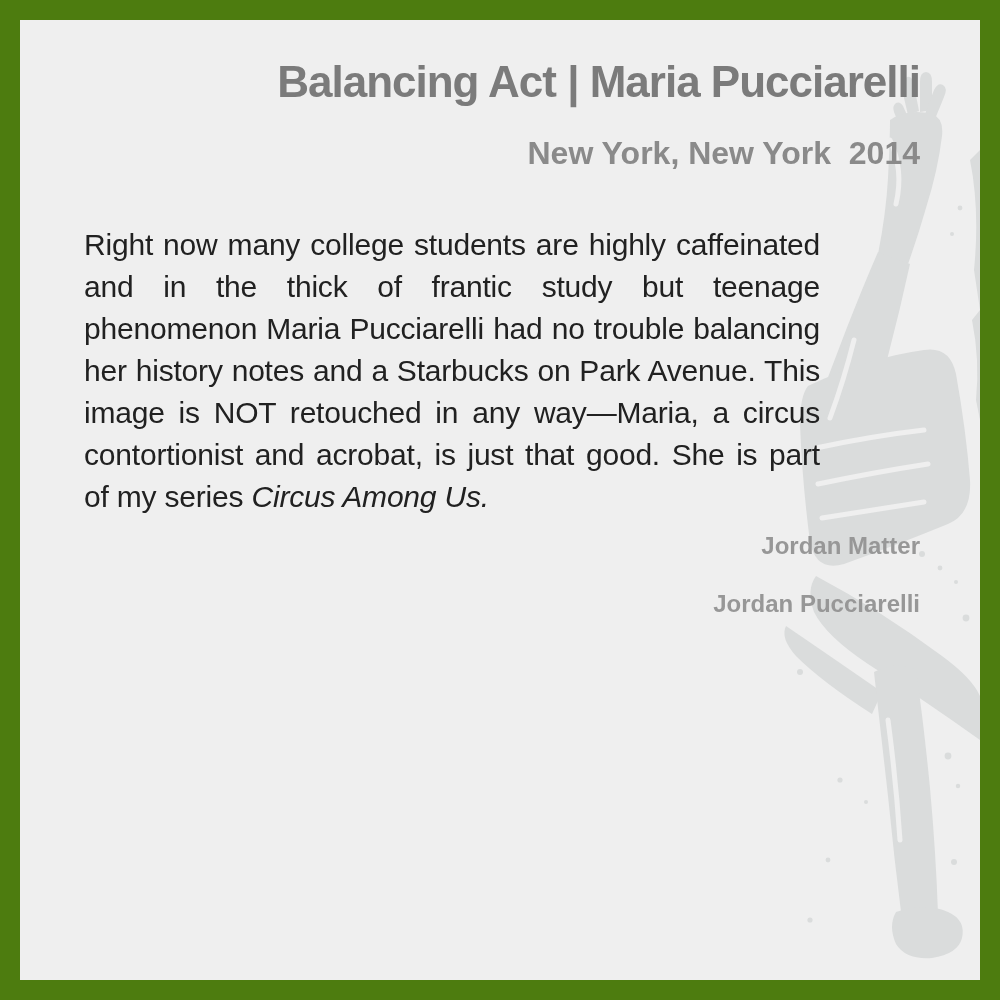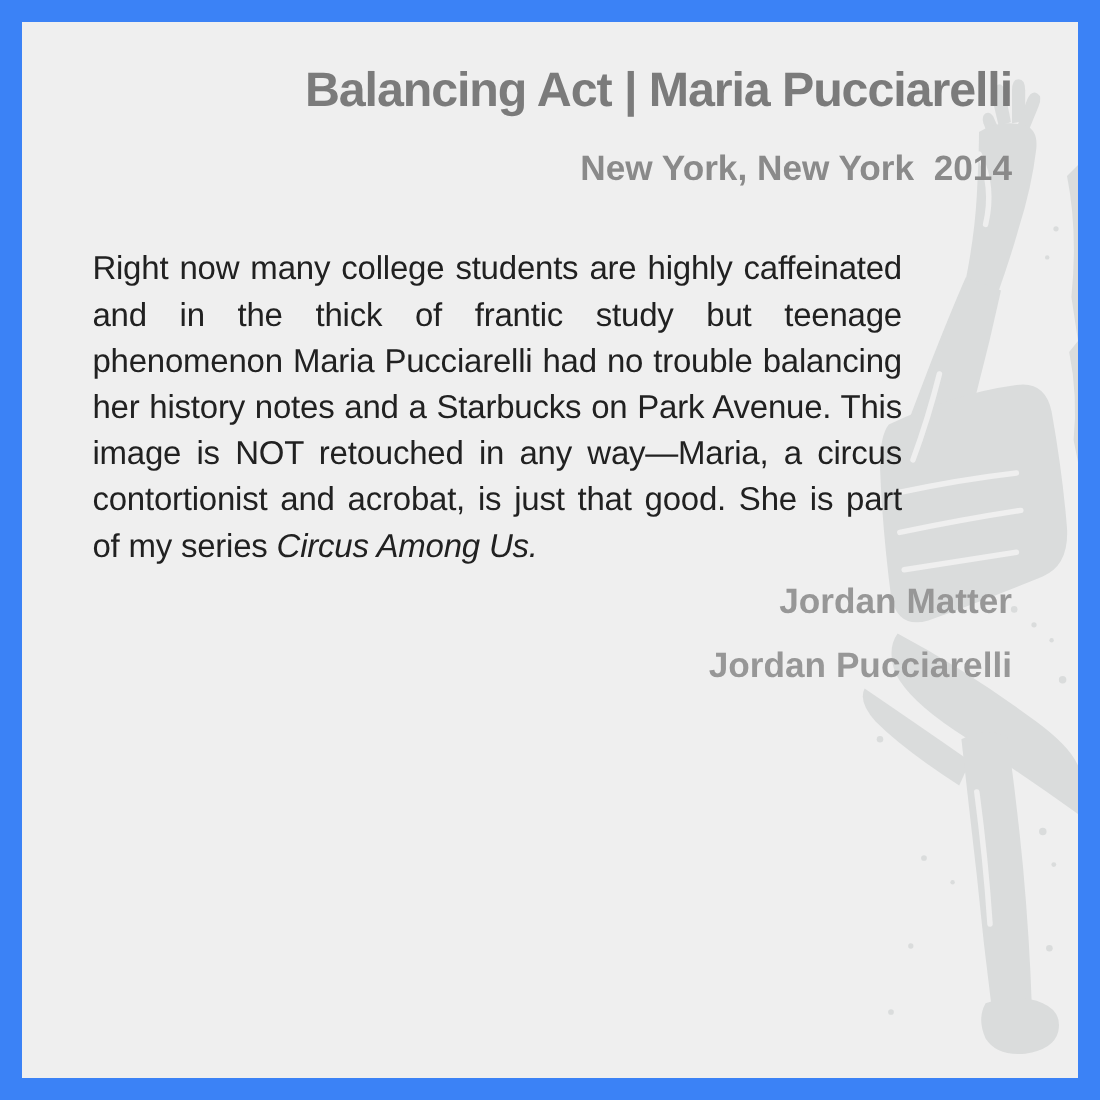--- a/index.html
+++ b/index.html
@@ -8,21 +8,21 @@
     background: #ffffff;
     width: 1000px;
     height: 1000px;
     font-family: "Liberation Sans", sans-serif;
     overflow: hidden;
   }
   .stage {
     position: relative;
     width: 1000px;
     height: 1000px;
-    background: #3b82f6;
+    background: #4d7c0f;
   }
   .card {
     position: absolute;
     left: 20px;
     top: 20px;
     right: 20px;
     bottom: 20px;
     background: #efefef;
     overflow: hidden;
   }
@@ -63,21 +63,21 @@
     font-size: 30px;
     line-height: 42px;
     letter-spacing: -0.2px;
     color: #212121;
     text-align: justify;
     text-justify: inter-word;
   }
   p.para-1 { margin-top: 54px; }
   p.para-2 { margin-top: 56px; }
   .credit {
-    font-size: 32px;
+    font-size: 24px;
     line-height: 28px;
     font-weight: 700;
     color: #979797;
     text-align: right;
   }
   .credit-1 { margin-top: 14px; }
   .credit-2 { margin-top: 30px; }
   em.series { font-style: italic; }
 </style>
 </head>

